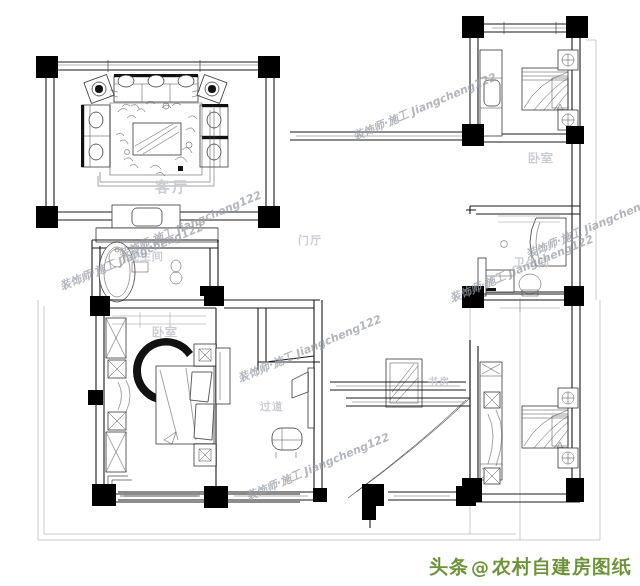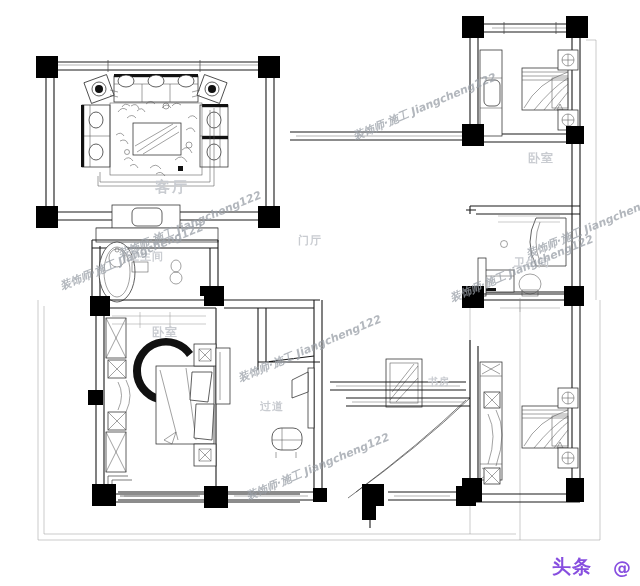--- a/index.html
+++ b/index.html
@@ -1,20 +1,20 @@
 <!DOCTYPE html>
 <html><head>
 <meta charset="utf-8">
 <style>
   html,body{margin:0;padding:0;background:#ffffff;}
   body{width:640px;height:586px;position:relative;overflow:hidden;
        font-family:"Liberation Sans",sans-serif;}
   #plan{position:absolute;left:0;top:0;width:640px;height:586px;}
   .attr{position:absolute;right:8px;bottom:6px;display:flex;align-items:center;
-        gap:21px;font-size:19px;font-weight:bold;color:#6d28d9;
+        gap:2px;font-size:19px;font-weight:bold;color:#4d7c0f;
         font-family:"DejaVu Sans",sans-serif;letter-spacing:1px;
         opacity:.82;}
   .attr .at{font-size:18px;}
   svg text{font-family:"DejaVu Sans",sans-serif;}
   .wm{fill:#9aa0a8;opacity:.75;font-weight:bold;font-style:italic;}
   .rmlbl{fill:#c9ccd1;font-weight:bold;}
 </style>
 </head>
 <body>
 
@@ -404,13 +404,14 @@
     <text class="wm" x="248" y="500" font-size="11" transform="rotate(-23 248 500)">装饰师·施工  Jiangcheng122</text>
     <text class="wm" x="452" y="302" font-size="11" transform="rotate(-23 452 302)">装饰师·施工  Jiangcheng122</text>
     <text class="wm" x="528" y="258" font-size="11" transform="rotate(-23 528 258)">装饰师·施工  Jiangcheng122</text>
     <text class="wm" x="120" y="258" font-size="11" transform="rotate(-23 120 258)">装饰师·施工  Jiangcheng122</text>
   </g>
 </svg>
 
 <div class="attr">
   <span>头条</span>
   <span class="at">@</span>
+  <span>农村自建房图纸</span>
 </div>
 
 </body></html>

